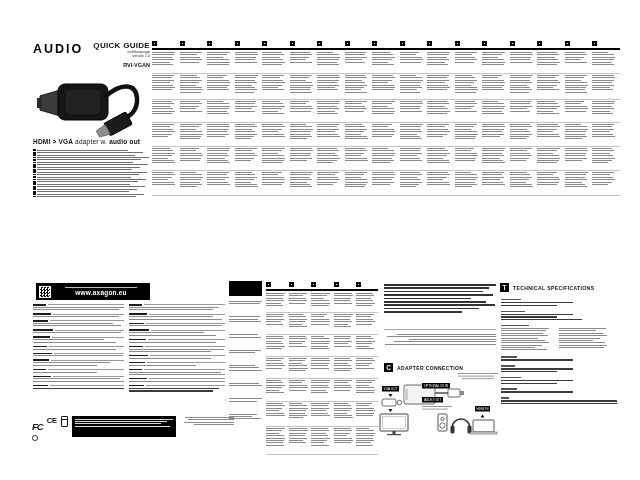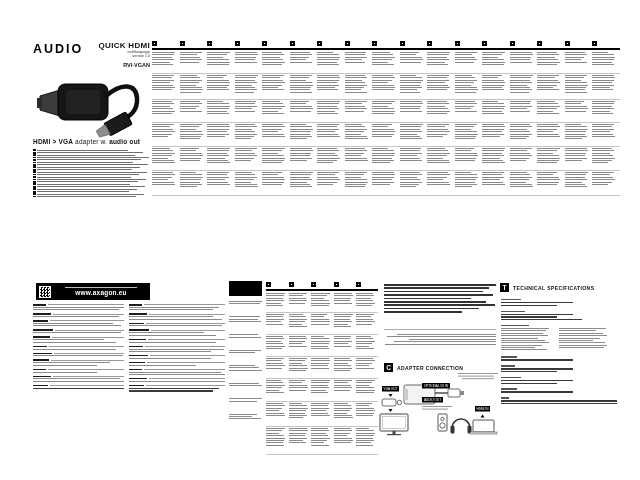--- a/index.html
+++ b/index.html
@@ -68,21 +68,21 @@
   .rule{height:0.8px;background:#aaa;}
 </style>
 </head>
 <body>
 
 <div class="page">
 
   <div class="abs logo">AUDIO</div>
 
   <div class="abs guideblk">
-    <div class="gtitle">QUICK HDMI</div>
+    <div class="gtitle">QUICK GUIDE</div>
     <div class="gsub">multilanguage</div>
     <div class="gsub">version 1.0</div>
     <div class="gmodel">RVI-VGAN</div>
   </div>
 
   <svg class="abs" style="left:26px;top:56px" width="126" height="84" viewBox="0 0 126 84">
     <path d="M14 40 L34 34 L34 60 L14 54 Z" fill="#3c3c3c" stroke="#151515" stroke-width="1"></path>
     <rect x="11" y="42" width="5" height="10" fill="#2a2a2a"></rect>
     <rect x="32" y="28" width="50" height="36" rx="7" fill="#161616" stroke="#000"></rect>
     <rect x="40" y="34" width="34" height="24" rx="4" fill="#222"></rect>
@@ -1228,20 +1228,42 @@
       <div class="para">
         <div class="phead">
           <div class="chipline" style="width: 15px;"></div>
           <div class="restline"></div>
         </div>
         <div class="mline dark" style="width: 94%;"></div>
         <div class="mline dark" style="width: 88%;"></div>
       </div>
     </div>
 
+  <div class="abs fccrow">
+    <div style="display:flex;align-items:flex-start">
+      <div>
+        <span class="fcc">FC</span>
+        <div class="ring"></div>
+      </div>
+      <span class="ce">CE</span>
+      <div class="bin"></div>
+      <div class="blackbox" style="width:104px;height:21px;margin-left:4px">
+          <div class="mline white" style="width: 100%;"></div>
+          <div class="mline white" style="width: 94%;"></div>
+          <div class="mline white" style="width: 88%;"></div>
+          <div class="mline white" style="width: 97%;"></div>
+        </div>
+      <div style="width:52px;margin-left:6px;padding-top:1px">
+          <div class="mline rtl" style="width: 94%;"></div>
+          <div class="mline rtl" style="width: 88%;"></div>
+          <div class="mline rtl" style="width: 97%;"></div>
+          <div class="mline rtl" style="width: 78%;"></div>
+        </div>
+    </div>
+  </div>
 
   <div class="abs" style="left:229px;top:281px;width:33px;height:15px;background:#000"></div>
   <div class="abs" style="left:229px;top:301px;width:33px">
       <div class="para" style="margin-bottom: 12px;">
         <div class="mline" style="width: 100%;"></div>
         <div class="mline" style="width: 94%;"></div>
       </div>
       <div class="para" style="margin-bottom: 12px;">
         <div class="mline" style="width: 94%;"></div>
         <div class="mline" style="width: 88%;"></div>

